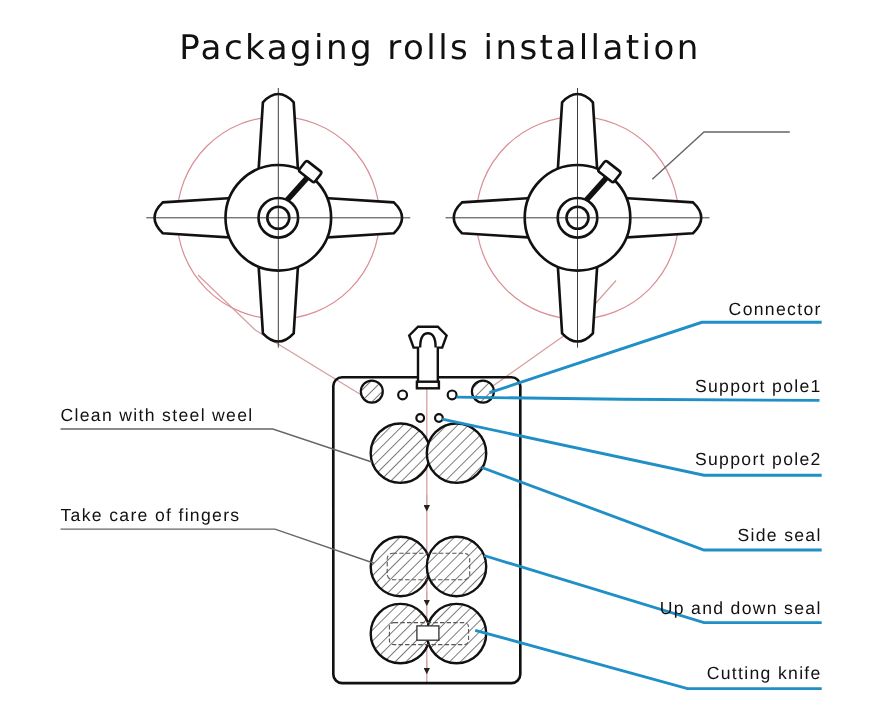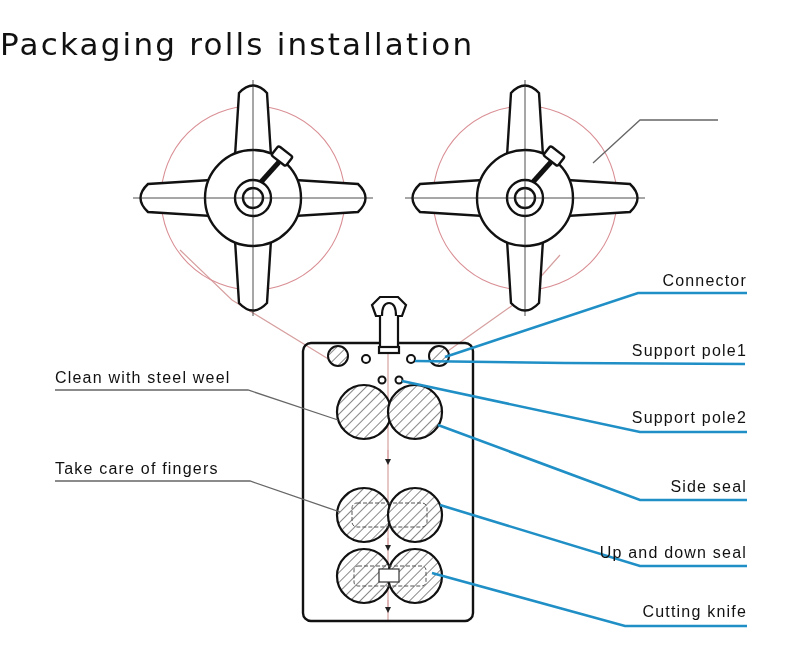--- a/index.html
+++ b/index.html
@@ -1,18 +1,18 @@
 <!DOCTYPE html>
 <html><head>
 <meta charset="utf-8">
 <style>
   html, body { margin: 0; padding: 0; background: #ffffff; }
   body { width: 800px; height: 652px; position: relative; overflow: hidden; }
   .title {
-    position: absolute; left: 0; width: 800px; top: 26px; 
+    position: absolute; left: 0; width: 800px; top: 26px; text-align: center;
     font-family: "DejaVu Sans", sans-serif; font-size: 31px; letter-spacing: 2.2px;
     color: #111; font-weight: normal;
   }
   svg { position: absolute; left: 0; top: 0; }
   .lbl { font-family: "Liberation Sans", sans-serif; font-size: 16px; letter-spacing: 1.2px; fill: #111; }
 </style>
 </head>
 <body>
 
 <div class="title">Packaging rolls installation</div>

